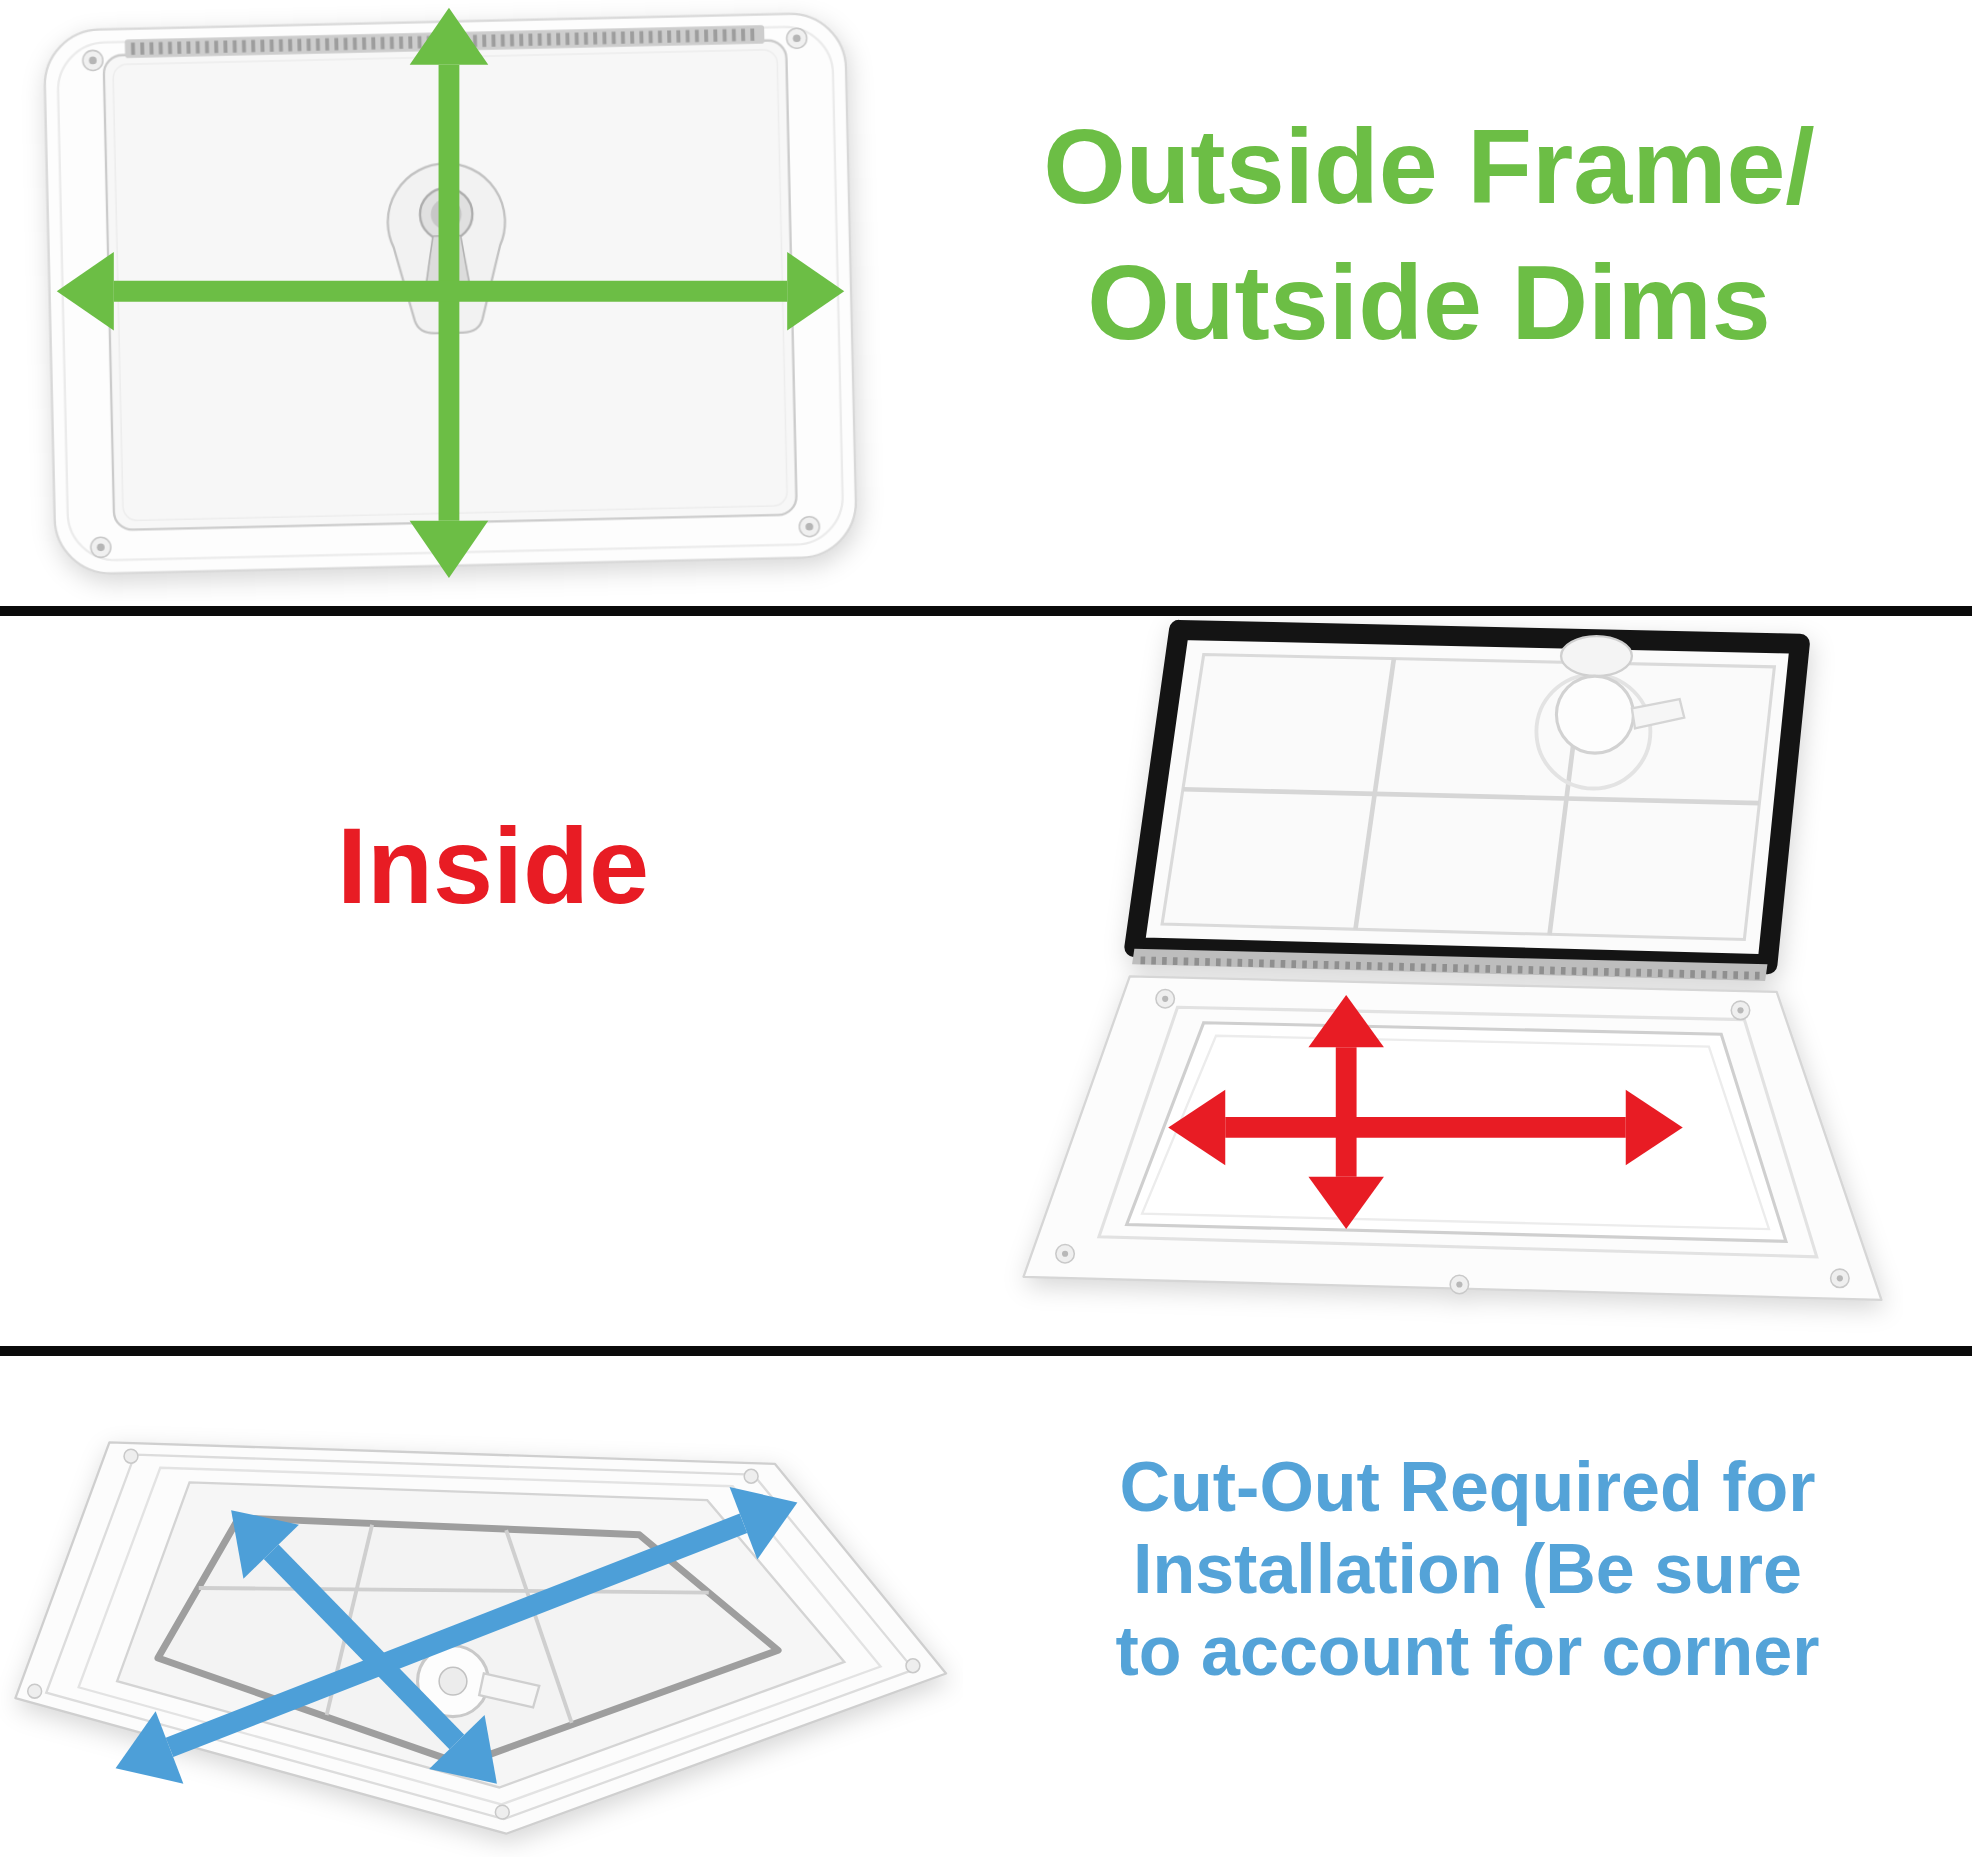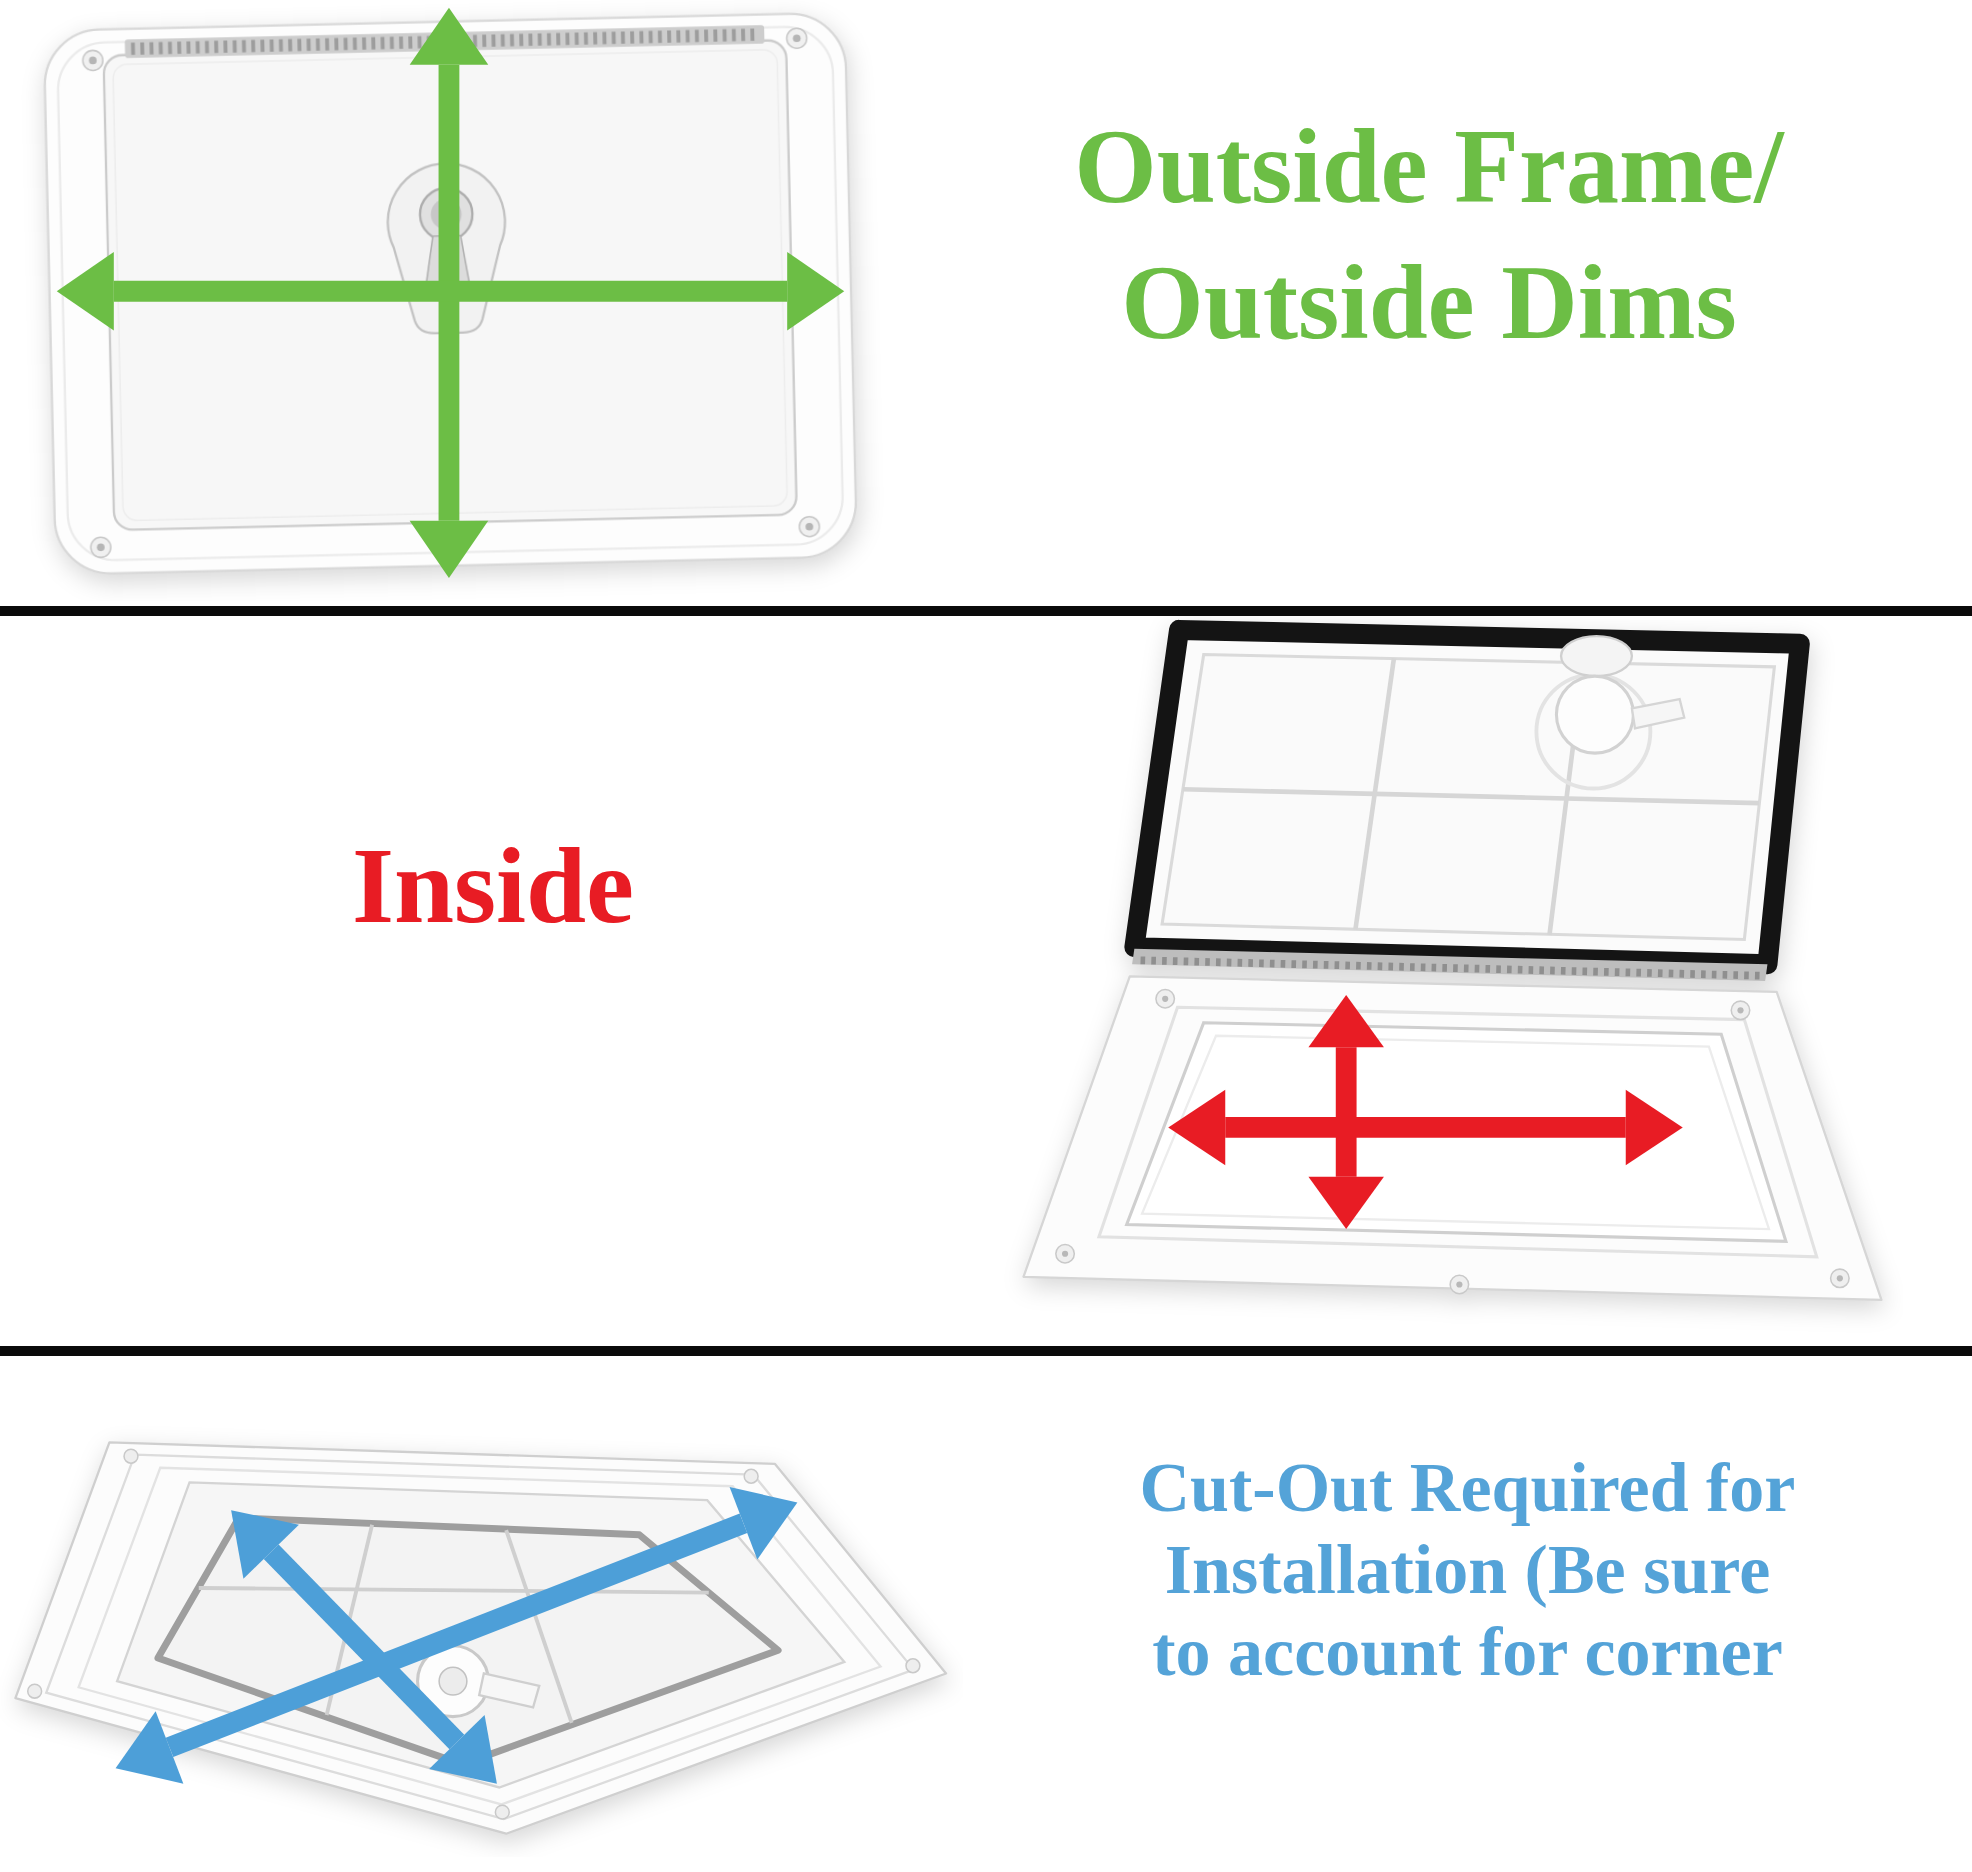--- a/index.html
+++ b/index.html
@@ -6,23 +6,23 @@
   .canvas{
     position:relative;width:1973px;height:1872px;background:#ffffff;overflow:hidden;
     font-family:"Liberation Sans",sans-serif;
   }
   .photo{position:absolute;}
   .divider{position:absolute;left:0;width:1973px;height:10px;}
   .label{
     position:absolute;font-weight:700;text-align:center;
     font-family:"Liberation Sans",sans-serif;
   }
-  .label span{display:block;font-family:Liberation Serif, serif;}
+  .label span{display:block;}
   .label-green{left:886px;top:99px;width:1086px;font-size:106px;line-height:1.28;}
-  .label-red{left:46px;top:798px;width:894px;font-size:108px;line-height:1.25;margin-top:20px;}
+  .label-red{left:46px;top:798px;width:894px;font-size:108px;line-height:1.25;}
   .label-blue{left:963px;top:1447px;width:1009px;font-size:70px;line-height:1.17;}
   svg{display:block;}
   .soft-shadow{filter:drop-shadow(3px 10px 16px rgba(0,0,0,0.16));}
 </style>
 </head>
 <body>
 
 <div class="canvas">
 
   <svg class="photo" style="left:15.4px;top:0px;" width="871" height="601" viewBox="0 0 1130 780">

